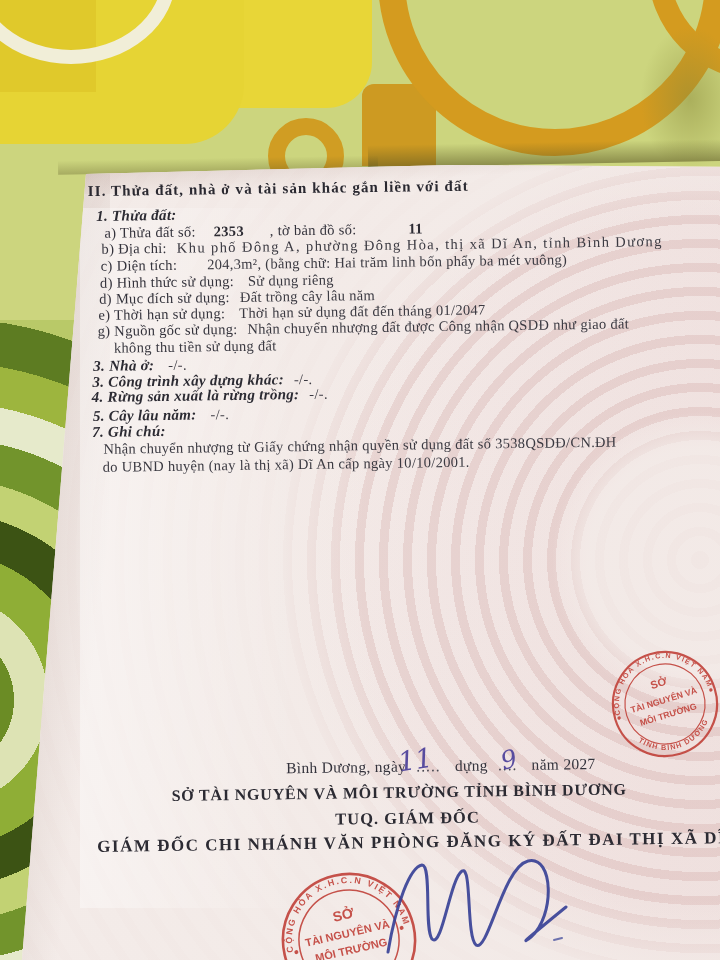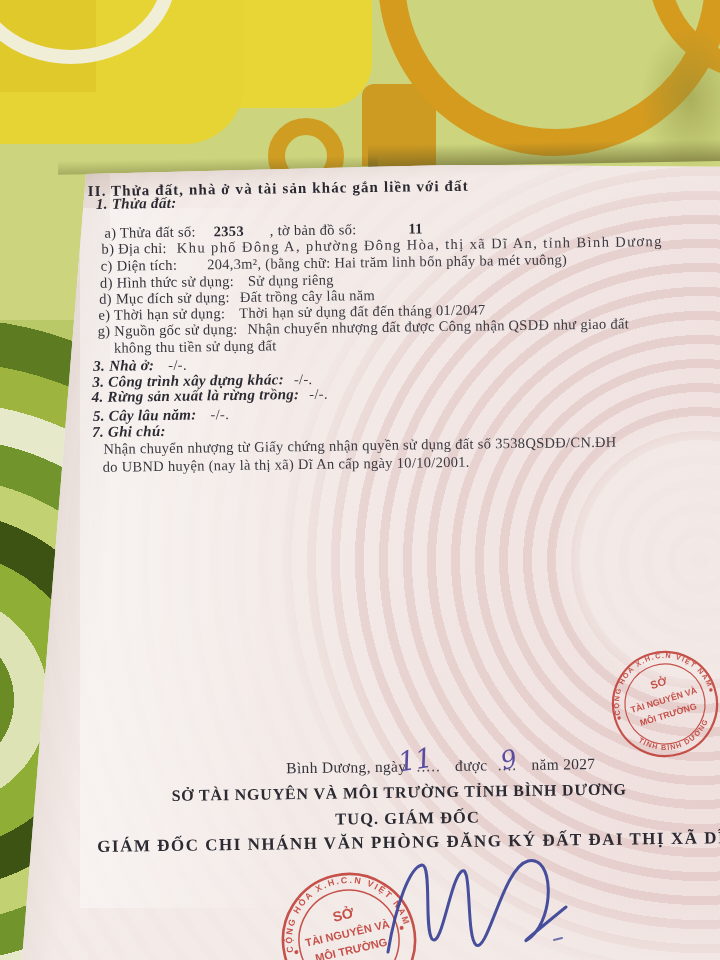--- a/index.html
+++ b/index.html
@@ -93,21 +93,21 @@
 
   <div class="paper">
     <div class="watermark"></div>
     <div class="paper-topshade"></div>
     <div class="paper-leftshade"></div>
     <div class="paper-highlight"></div>
 
     <div class="content">
       <div class="ln heading" style="left:93px;top:36px">II. Thửa đất, nhà ở và tài sản khác gắn liền với đất</div>
 
-      <div class="ln bi" style="left:101px;top:49px;font-size:15px">1. Thửa đất:</div>
+      <div class="ln bi" style="left:101px;top:61px;font-size:15px">1. Thửa đất:</div>
 
       <div class="ln" style="left:109px;top:78px">
         <span class="lbl">a) Thửa đất số:</span>
         <span class="b sp14">2353</span>
         <span class="lbl sp22">, tờ bản đồ số:</span>
         <span class="b sp48">11</span>
       </div>
 
       <div class="ln" style="left:106px;top:94px">
         <span class="lbl">b) Địa chỉ:</span>
@@ -157,21 +157,21 @@
         <span class="sp10">-/-.</span>
       </div>
 
       <div class="ln bi" style="left:94px;top:277px;font-size:15px">7. Ghi chú:</div>
       <div class="ln" style="left:105px;top:294px">Nhận chuyển nhượng từ Giấy chứng nhận quyền sử dụng đất số 3538QSDĐ/CN.ĐH</div>
       <div class="ln" style="left:104px;top:312px">do UBND huyện (nay là thị xã) Dĩ An cấp ngày 10/10/2001.</div>
 
       <div class="ln dateline center" style="left:438px;top:615px">
         <span>Bình Dương, ngày</span>
         <span class="dots sp6">.....</span>
-        <span class="sp10">được</span>
+        <span class="sp10">dựng</span>
         <span class="dots sp6">....</span>
         <span class="sp10">năm 2027</span>
       </div>
       <div class="ln orgline center" style="left:396px;top:641px">SỞ TÀI NGUYÊN VÀ MÔI TRƯỜNG TỈNH BÌNH DƯƠNG</div>
       <div class="ln tuqline center" style="left:404px;top:666px">TUQ. GIÁM ĐỐC</div>
       <div class="ln dirline center" style="left:424px;top:690px">GIÁM ĐỐC CHI NHÁNH VĂN PHÒNG ĐĂNG KÝ ĐẤT ĐAI THỊ XÃ DĨ AN</div>
     </div>
 
     <div class="hand hand-day">11</div>
     <div class="hand hand-month">9</div>

